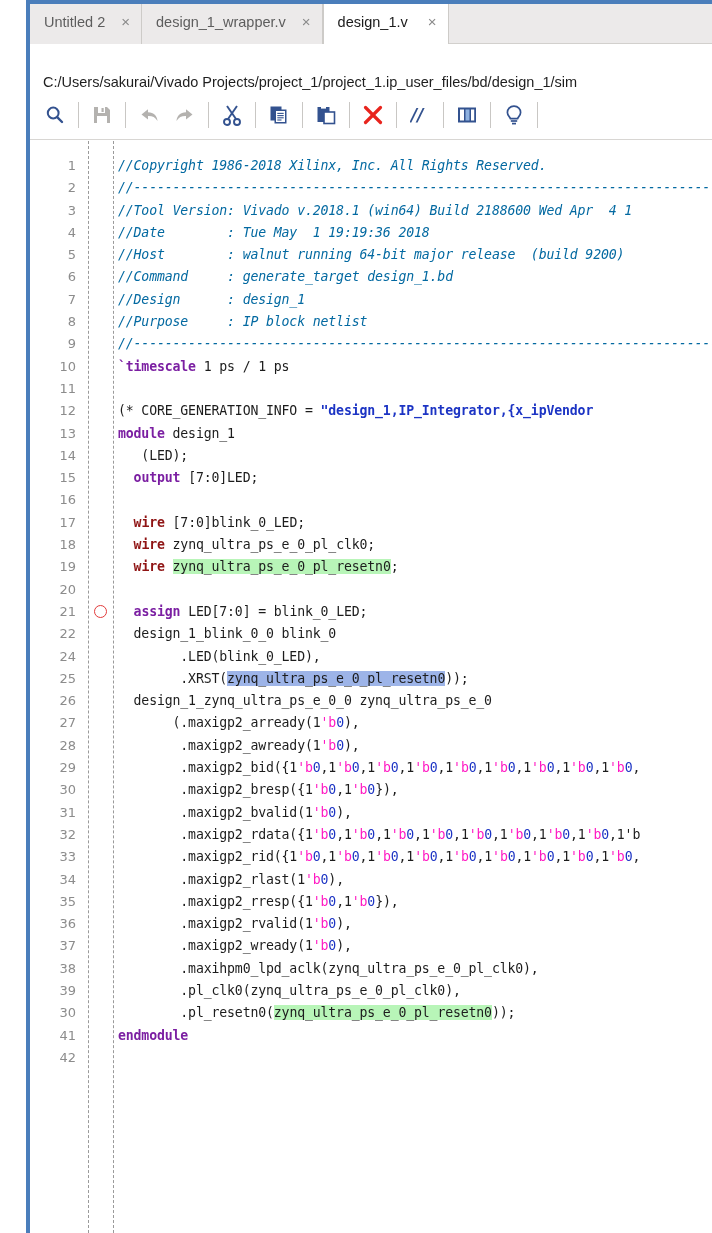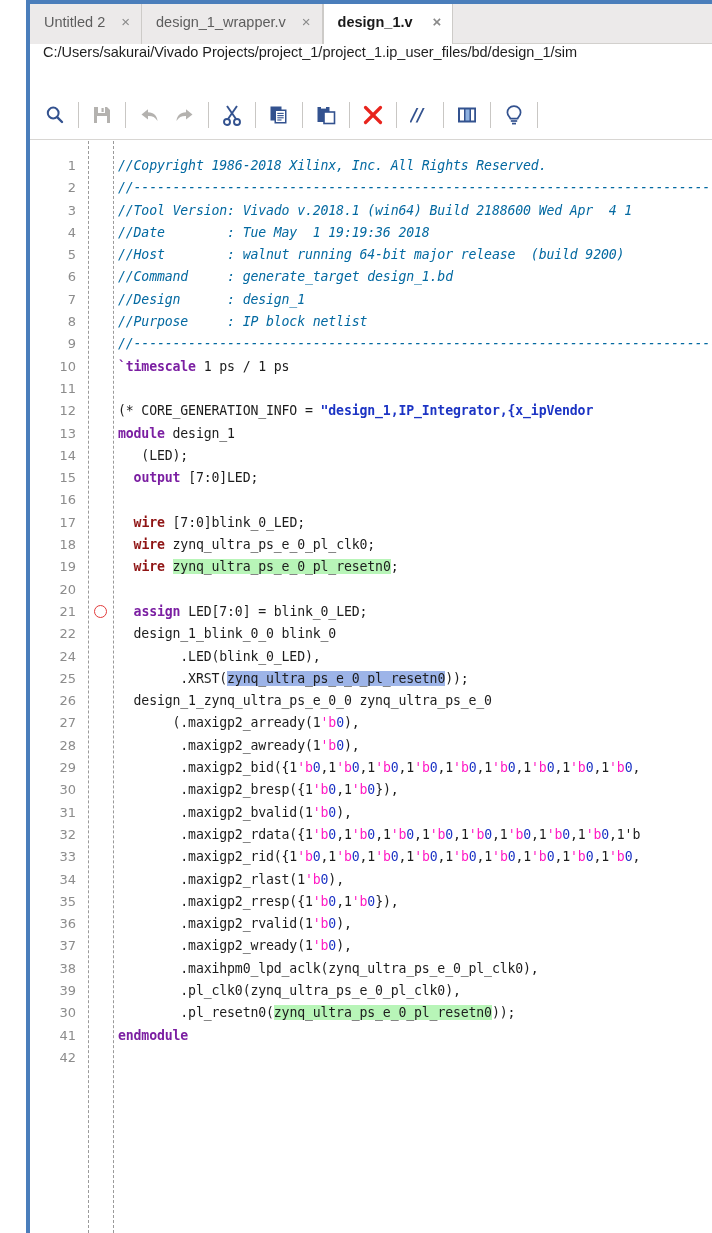--- a/index.html
+++ b/index.html
@@ -37,38 +37,38 @@
     padding:0 11px 5px 14px;
     height:40px;box-sizing:border-box;
     font-size:14.5px;color:#5d5d5d;
     background:#eceaea;
     border-right:1px solid #cdcbc8;
     white-space:nowrap;
   }
   .tab.active{
     background:#ffffff;
     color:#1a1a1a;
-    font-weight:bold;
+    font-weight:normal;
     border-right:1px solid #cdcbc8;
     border-left:1px solid #cdcbc8;
   }
   .tab .tab-label{margin-right:16px;}
   .tab.active .tab-label{margin-right:20px;}
   .tab-close{
     font-size:15px;color:#8a8a8a;line-height:1;
     font-family:"Liberation Sans", sans-serif;
     cursor:default;
   }
   .tabfill{flex:1;background:#eceaea;}
 
   
   .pathbar{
     position:absolute;left:30px;top:44px;width:682px;height:46px;
     background:#ffffff;
-    display:flex;align-items:flex-start;
+    display:flex;align-items:flex-end;
     box-sizing:border-box;
   }
   .pathtext{
     padding-left:13px;
     font-size:14.5px;color:#1e1e1e;
     white-space:nowrap;overflow:hidden;
   }
 
   
   .toolbar{

